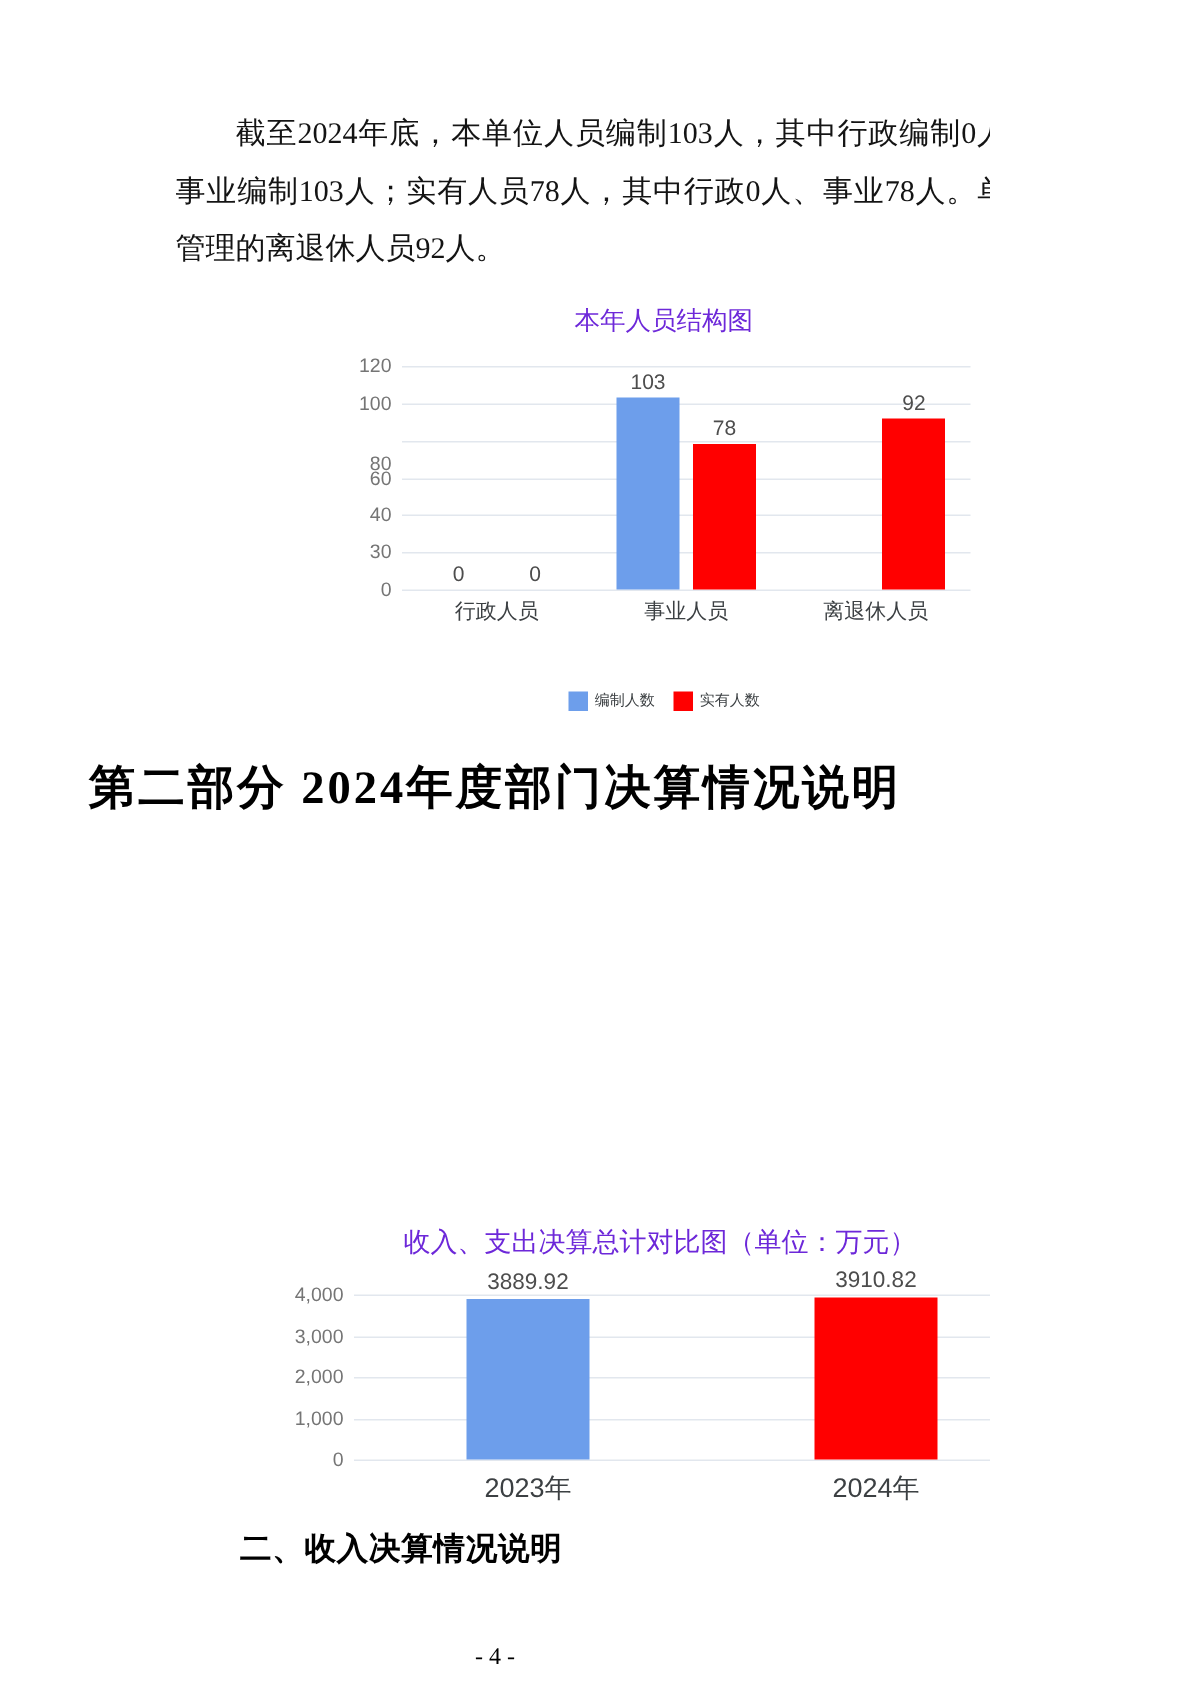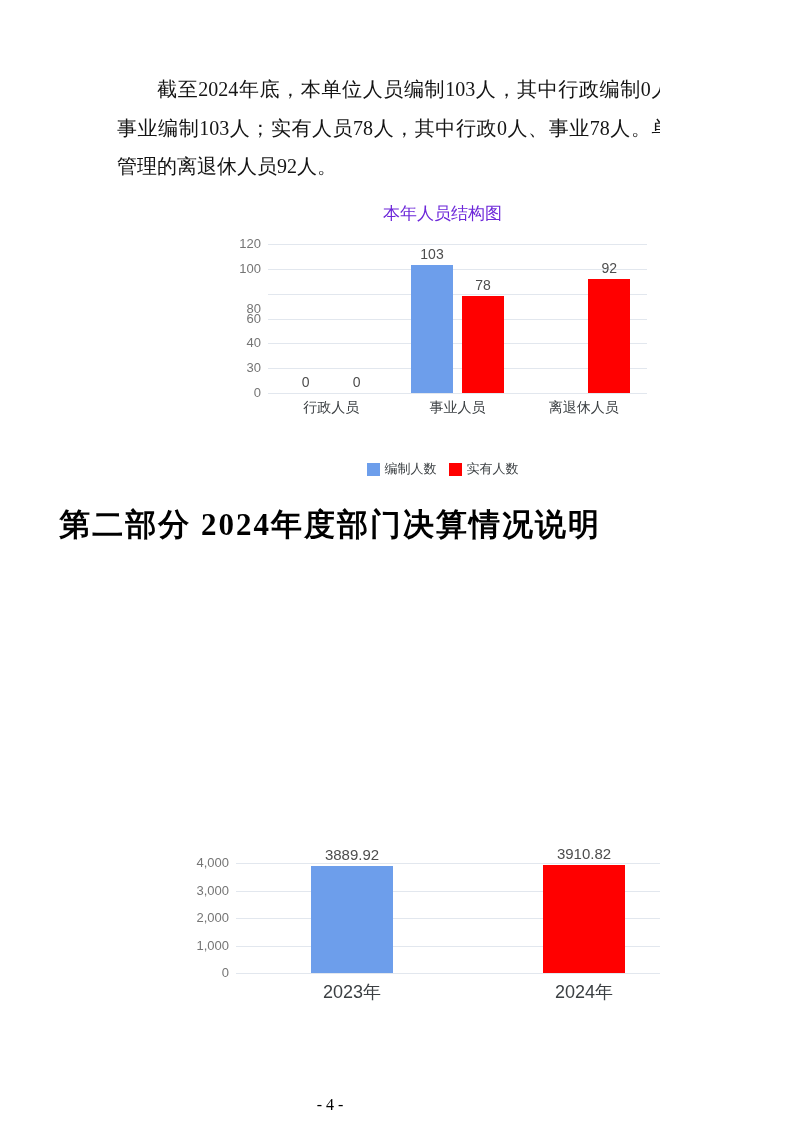--- a/index.html
+++ b/index.html
@@ -37,21 +37,21 @@
   .bar-label{position:absolute;height:18px;line-height:18px;text-align:center;color:#4d4d4d;}
   #chart1 .bar-label{font-size:14px;}
   #chart2 .bar-label{font-size:15px;}
   .xtick{position:absolute;text-align:center;color:#3c4043;}
   #chart1 .xtick{font-size:14px;}
   #chart2 .xtick{font-size:18px;}
   .legend{position:absolute;top:258px;left:0;width:100%;display:flex;
           justify-content:center;align-items:center;gap:12px;}
   .legend-item{display:flex;align-items:center;}
   .legend-swatch{width:13px;height:13px;display:inline-block;}
-  .legend-label{font-size:13px;color:#3c4043;margin-left:5px;}
+  .legend-label{font-size:10px;color:#3c4043;margin-left:5px;}
 
   
   .page-number{position:absolute;top:1096px;left:0;width:100%;text-align:center;
                font-size:16px;color:#000;}
 </style>
 </head>
 <body>
 
 <div class="page">
 
@@ -96,36 +96,38 @@
           <div class="legend-label">实有人数</div>
         </div>
       </div>
   </figure>
 
   <div class="h1">第二部分 2024年度部门决算情况说明</div>
 
 
 
   <figure class="chart" id="chart2">
+    <div class="chart-title">收入、支出决算总计对比图（单位：万元）</div>
     <div class="plot" style="width: 520px; height: 144px;">
         <div class="gridline" style="left: 56px; top: 110px; width: 464px;"></div>
         <div class="ytick" style="left: 0px; top: 101px; width: 49px;">0</div>
         <div class="gridline" style="left: 56px; top: 82.5px; width: 464px;"></div>
         <div class="ytick" style="left: 0px; top: 73.5px; width: 49px;">1,000</div>
         <div class="gridline" style="left: 56px; top: 55px; width: 464px;"></div>
         <div class="ytick" style="left: 0px; top: 46px; width: 49px;">2,000</div>
         <div class="gridline" style="left: 56px; top: 27.5px; width: 464px;"></div>
         <div class="ytick" style="left: 0px; top: 18.5px; width: 49px;">3,000</div>
         <div class="gridline" style="left: 56px; top: 0px; width: 464px;"></div>
         <div class="ytick" style="left: 0px; top: -9px; width: 49px;">4,000</div>
         <div class="bar" style="left: 131px; top: 3.0272px; width: 82px; height: 106.973px; background: rgb(109, 158, 235);"></div>
         <div class="bar-label" style="left: 137px; top: -16.9728px; width: 70px;">3889.92</div>
         <div class="xtick" style="left: 102px; top: 117px; width: 140px;">2023年</div>
         <div class="bar" style="left: 363px; top: 2.45245px; width: 82px; height: 107.548px; background: rgb(255, 0, 0);"></div>
         <div class="bar-label" style="left: 369px; top: -17.5476px; width: 70px;">3910.82</div>
         <div class="xtick" style="left: 334px; top: 117px; width: 140px;">2024年</div>
       </div>
   </figure>
 
+  <div class="h2" id="sub2">二、收入决算情况说明</div>
 
   <div class="page-number">- 4 -</div>
 
 </div>
 
 </body></html>

